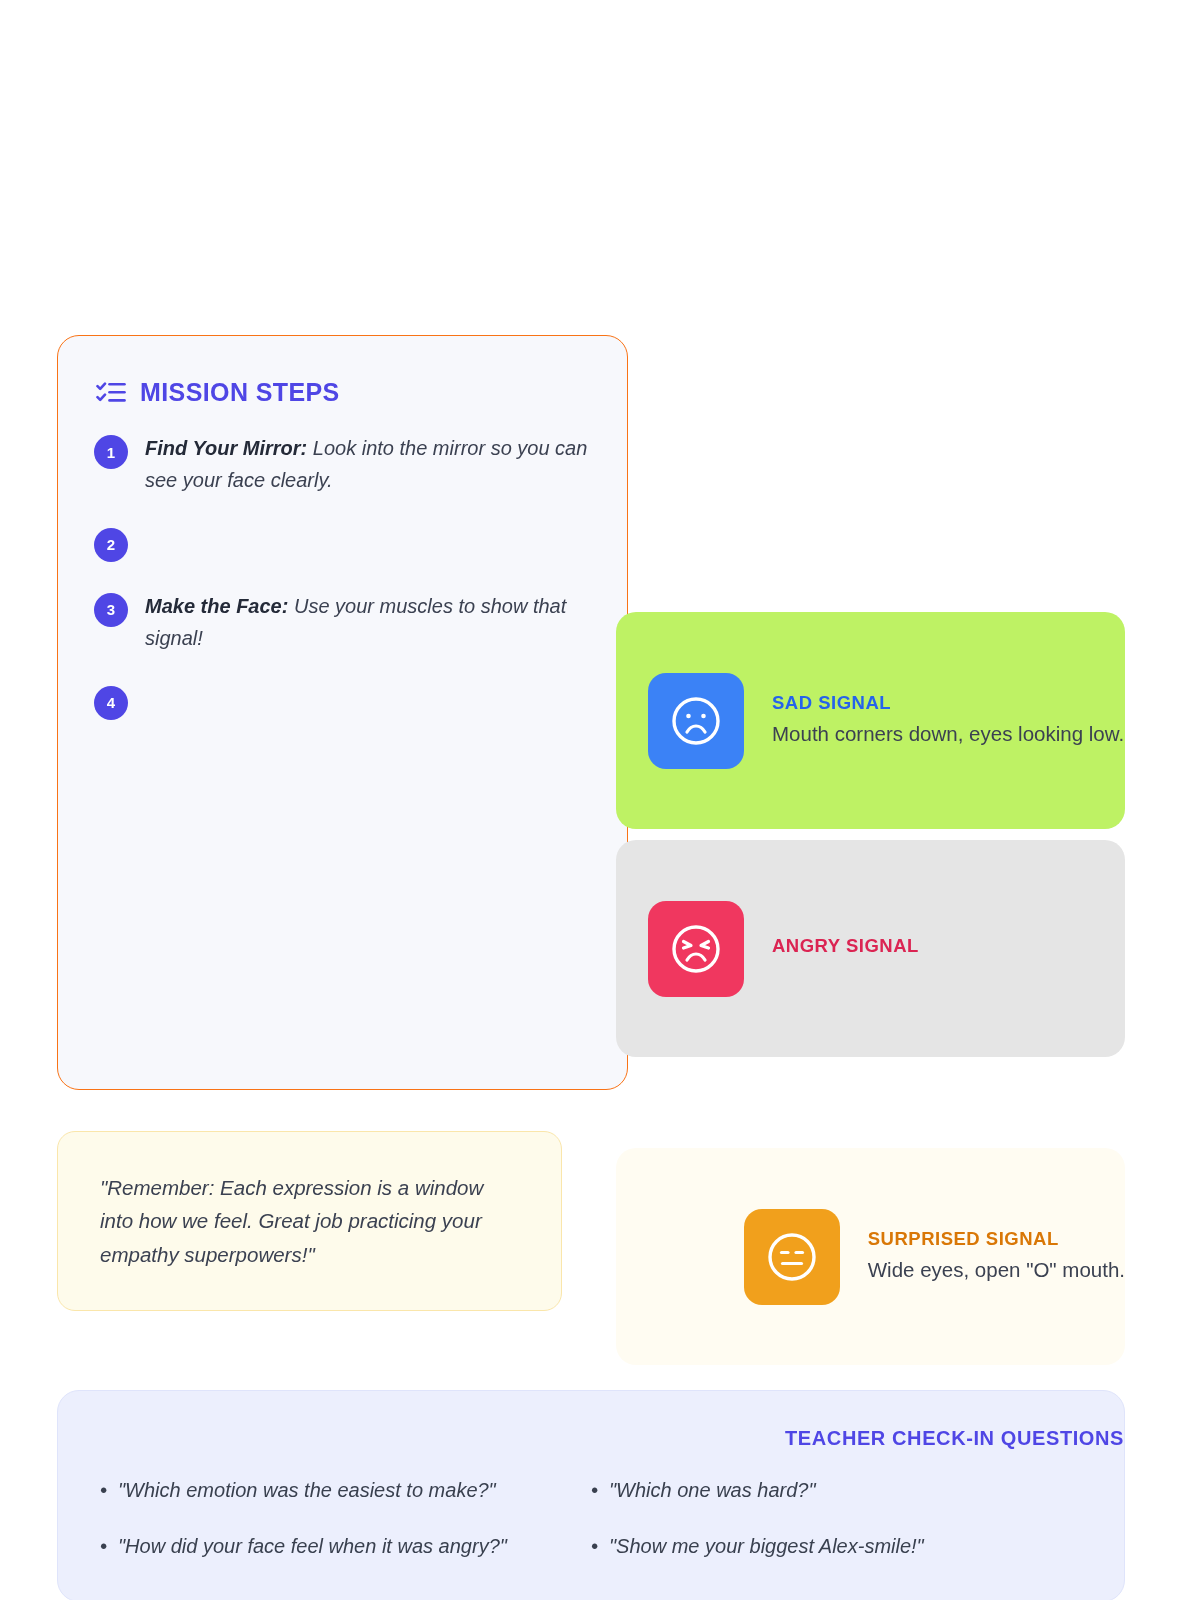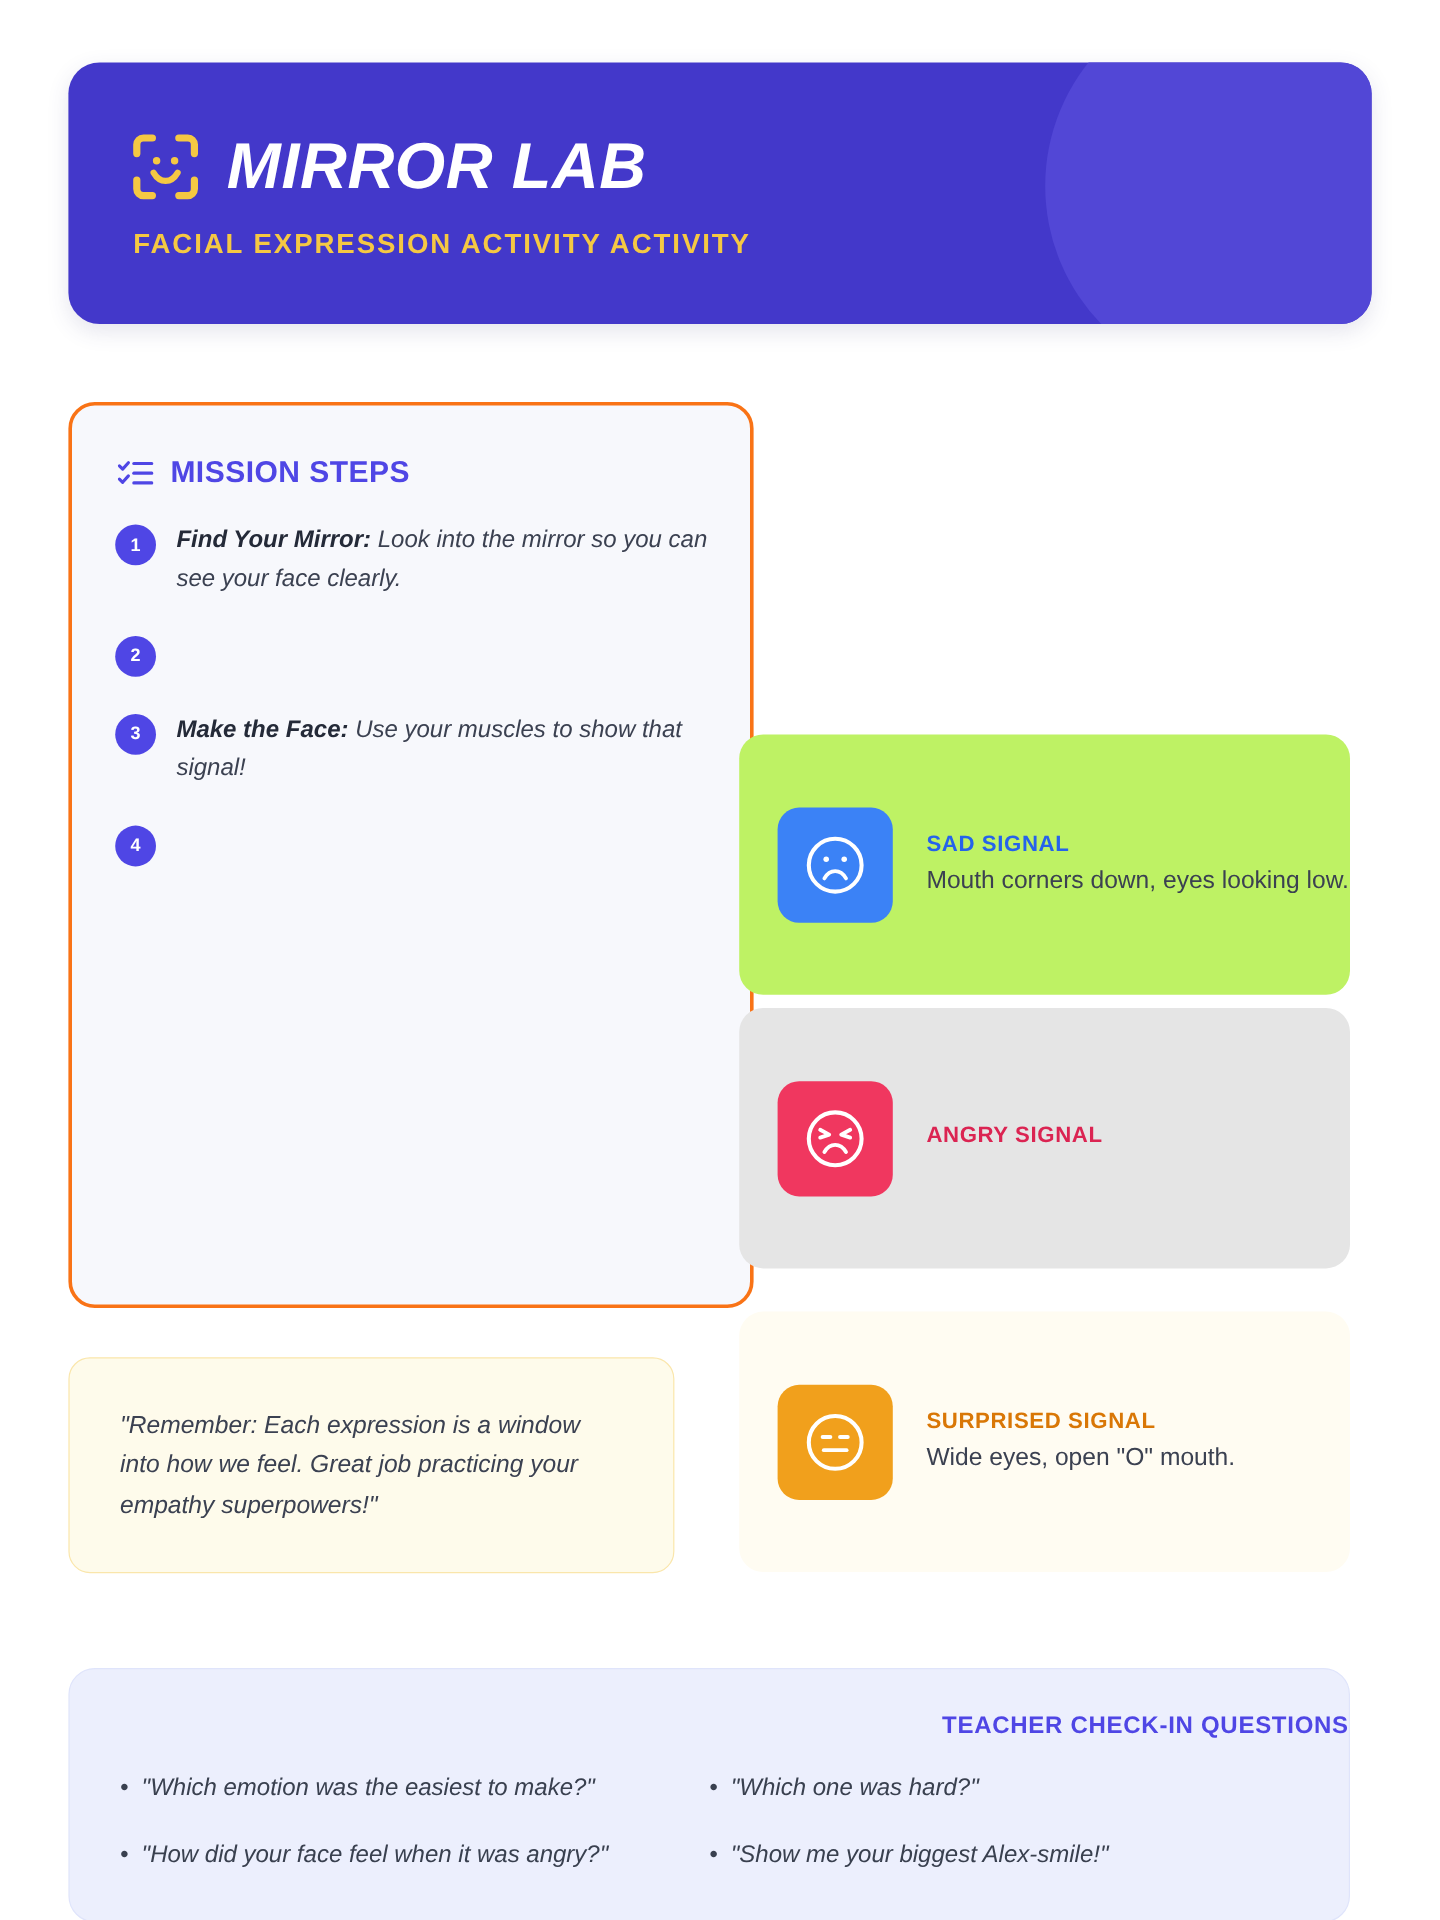--- a/index.html
+++ b/index.html
@@ -36,21 +36,21 @@
   .brand-sub {
     margin-top: 22px; margin-left: 2px;
     font-size: 23px; font-weight: 700; letter-spacing: 1.6px;
     color: #f5c843; white-space: nowrap;
   }
 
   
   .steps-panel {
     position: absolute; left: 57px; top: 335px;
     width: 571px; height: 755px;
-    background: #f7f8fc; border: 3px solid #f97316;
+    background: #f7f8fc; border: 1px solid #f97316;
     border-radius: 22px;
   }
   .steps-head { display: flex; align-items: center; gap: 14px; padding: 42px 0 0 38px; }
   .list-icon { width: 30px; height: 26px; flex: 0 0 30px; }
   .steps-title {
     font-size: 25px; font-weight: 700; letter-spacing: 0.4px;
     color: #4f46e5;
   }
   .steps-list { padding: 24px 34px 0 36px; }
   .step { display: flex; gap: 17px; margin-bottom: 27px; }
@@ -116,40 +116,20 @@
     display: flex; gap: 11px;
     font-size: 20px; font-style: italic; color: #39404f; line-height: 1.4;
   }
   .q-bullet { font-size: 20px; line-height: 1.4; }
 </style>
 </head>
 <body>
 
 <div class="page">
 
-  <div class="header">
-    <div class="header-circle"></div>
-    <div class="header-inner">
-      <div class="brand-row">
-        <span class="scan-icon">
-          <svg viewBox="0 0 58 58" fill="none" xmlns="http://www.w3.org/2000/svg">
-            <path d="M5 18V10.5C5 7.5 7.5 5 10.5 5H18" stroke="#f5c843" stroke-width="6" stroke-linecap="round"></path>
-            <path d="M40 5h7.5C50.5 5 53 7.5 53 10.5V18" stroke="#f5c843" stroke-width="6" stroke-linecap="round"></path>
-            <path d="M53 40v7.5c0 3-2.5 5.5-5.5 5.5H40" stroke="#f5c843" stroke-width="6" stroke-linecap="round"></path>
-            <path d="M18 53h-7.5C7.5 53 5 50.5 5 47.5V40" stroke="#f5c843" stroke-width="6" stroke-linecap="round"></path>
-            <circle cx="21.5" cy="24" r="3.1" fill="#f5c843"></circle>
-            <circle cx="36.5" cy="24" r="3.1" fill="#f5c843"></circle>
-            <path d="M19 34c2.6 4.6 6 6.8 10 6.8S36.4 38.6 39 34" stroke="#f5c843" stroke-width="5.2" stroke-linecap="round"></path>
-          </svg>
-        </span>
-        <div class="brand-title">MIRROR LAB</div>
-      </div>
-      <div class="brand-sub">FACIAL EXPRESSION ACTIVITY ACTIVITY</div>
-    </div>
-  </div>
 
   <div class="steps-panel">
     <div class="steps-head">
       <span class="list-icon">
         <svg viewBox="0 0 30 26" fill="none" xmlns="http://www.w3.org/2000/svg">
           <path d="M1.5 6.2 4.2 8.9 9 3.6" stroke="#4f46e5" stroke-width="2.6" stroke-linecap="round" stroke-linejoin="round"></path>
           <path d="M1.5 17.2 4.2 19.9 9 14.6" stroke="#4f46e5" stroke-width="2.6" stroke-linecap="round" stroke-linejoin="round"></path>
           <path d="M13.5 4.2H28.5" stroke="#4f46e5" stroke-width="2.6" stroke-linecap="round"></path>
           <path d="M13.5 12.3H28.5" stroke="#4f46e5" stroke-width="2.6" stroke-linecap="round"></path>
           <path d="M13.5 20.4H28.5" stroke="#4f46e5" stroke-width="2.6" stroke-linecap="round"></path>
@@ -207,21 +187,21 @@
         <path d="M15.5 20.5 23 24.5 15.5 27" stroke="#fff" stroke-width="3.2" stroke-linecap="round" stroke-linejoin="round"></path>
         <path d="M40.5 20.5 33 24.5 40.5 27" stroke="#fff" stroke-width="3.2" stroke-linecap="round" stroke-linejoin="round"></path>
         <path d="M19 39c2.3-4 5.4-6 9-6s6.7 2 9 6" stroke="#fff" stroke-width="3.2" stroke-linecap="round"></path>
       </svg>
     </div>
     <div>
       <div class="signal-label" id="lab2" style="color: rgb(219, 36, 82);">ANGRY SIGNAL</div>
     </div>
   </div>
 
-  <div class="signal-card" id="card3" style="top: 1093px; height: 217px; background: rgb(255, 252, 242);">
+  <div class="signal-card" id="card3" style="top: 1148px; height: 217px; background: rgb(255, 252, 242); justify-content: flex-end;">
     <div class="signal-tile" id="tile3" style="background: rgb(241, 160, 28);">
       <svg viewBox="0 0 56 56" fill="none" xmlns="http://www.w3.org/2000/svg">
         <circle cx="28" cy="28" r="22" stroke="#fff" stroke-width="3.4"></circle>
         <path d="M17.5 23.5h6.5" stroke="#fff" stroke-width="3.2" stroke-linecap="round"></path>
         <path d="M32 23.5h6.5" stroke="#fff" stroke-width="3.2" stroke-linecap="round"></path>
         <path d="M18.5 34.5h19" stroke="#fff" stroke-width="3.2" stroke-linecap="round"></path>
       </svg>
     </div>
     <div>
       <div class="signal-label" id="lab3" style="color: rgb(217, 119, 6);">SURPRISED SIGNAL</div>

